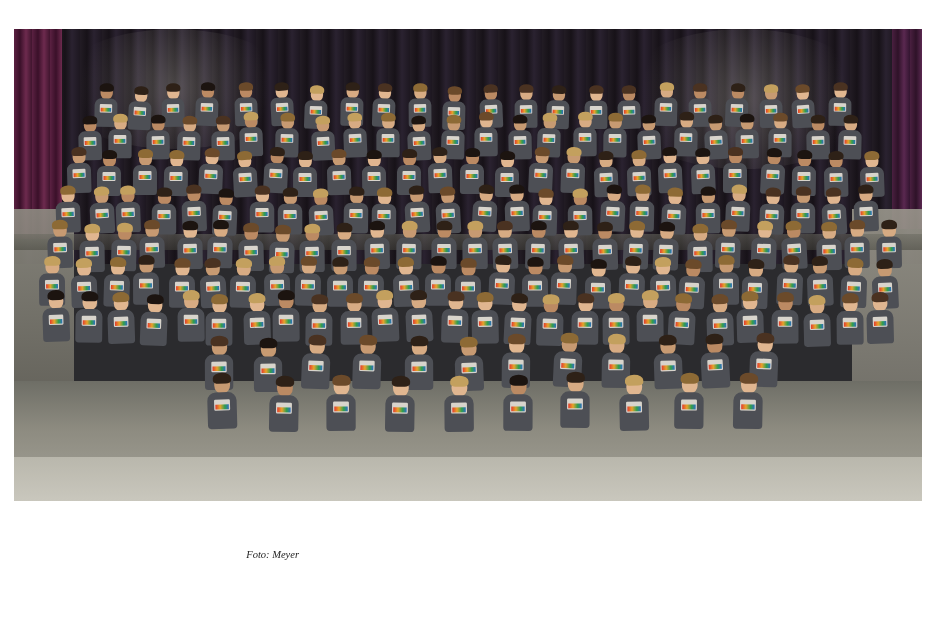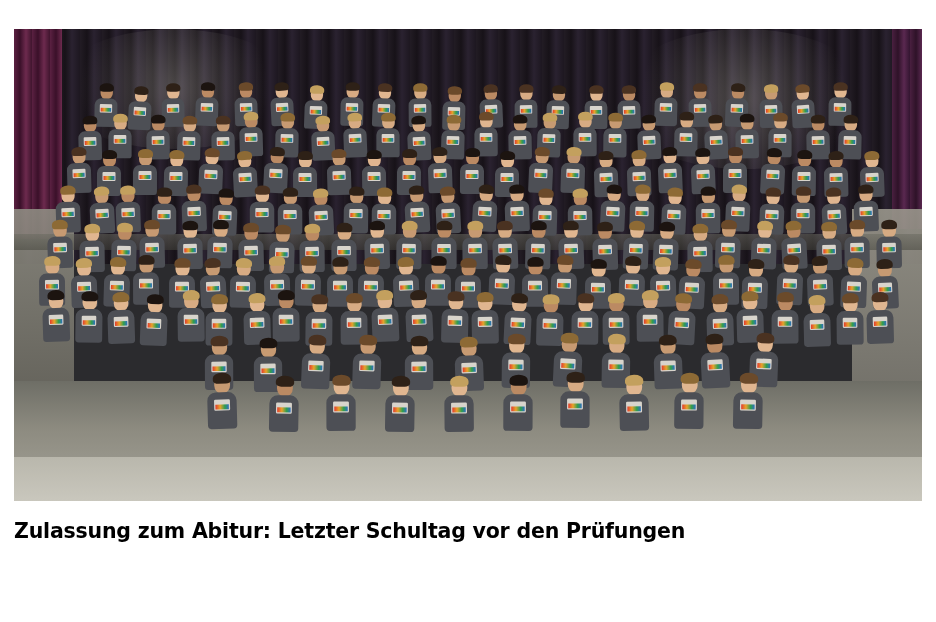--- a/index.html
+++ b/index.html
@@ -1801,20 +1801,20 @@
               <div class="hair" style="background:#6b4a2a;"></div>
             </div>
             <div class="body" style="background:#4d4f55;">
               <div class="logo"></div>
             </div>
           </div>
         </div>
     </div>
   </div>
 
-  <h1 class="headline">Zulassung zum Abitur: Letzter Schultag vor den Prüfungen</h1>
 
   <div class="columns">
     <div class="col">
+      <div class="credit">Foto: Meyer</div>
     </div>
   </div>
 
 </div>
 
 </body></html>

